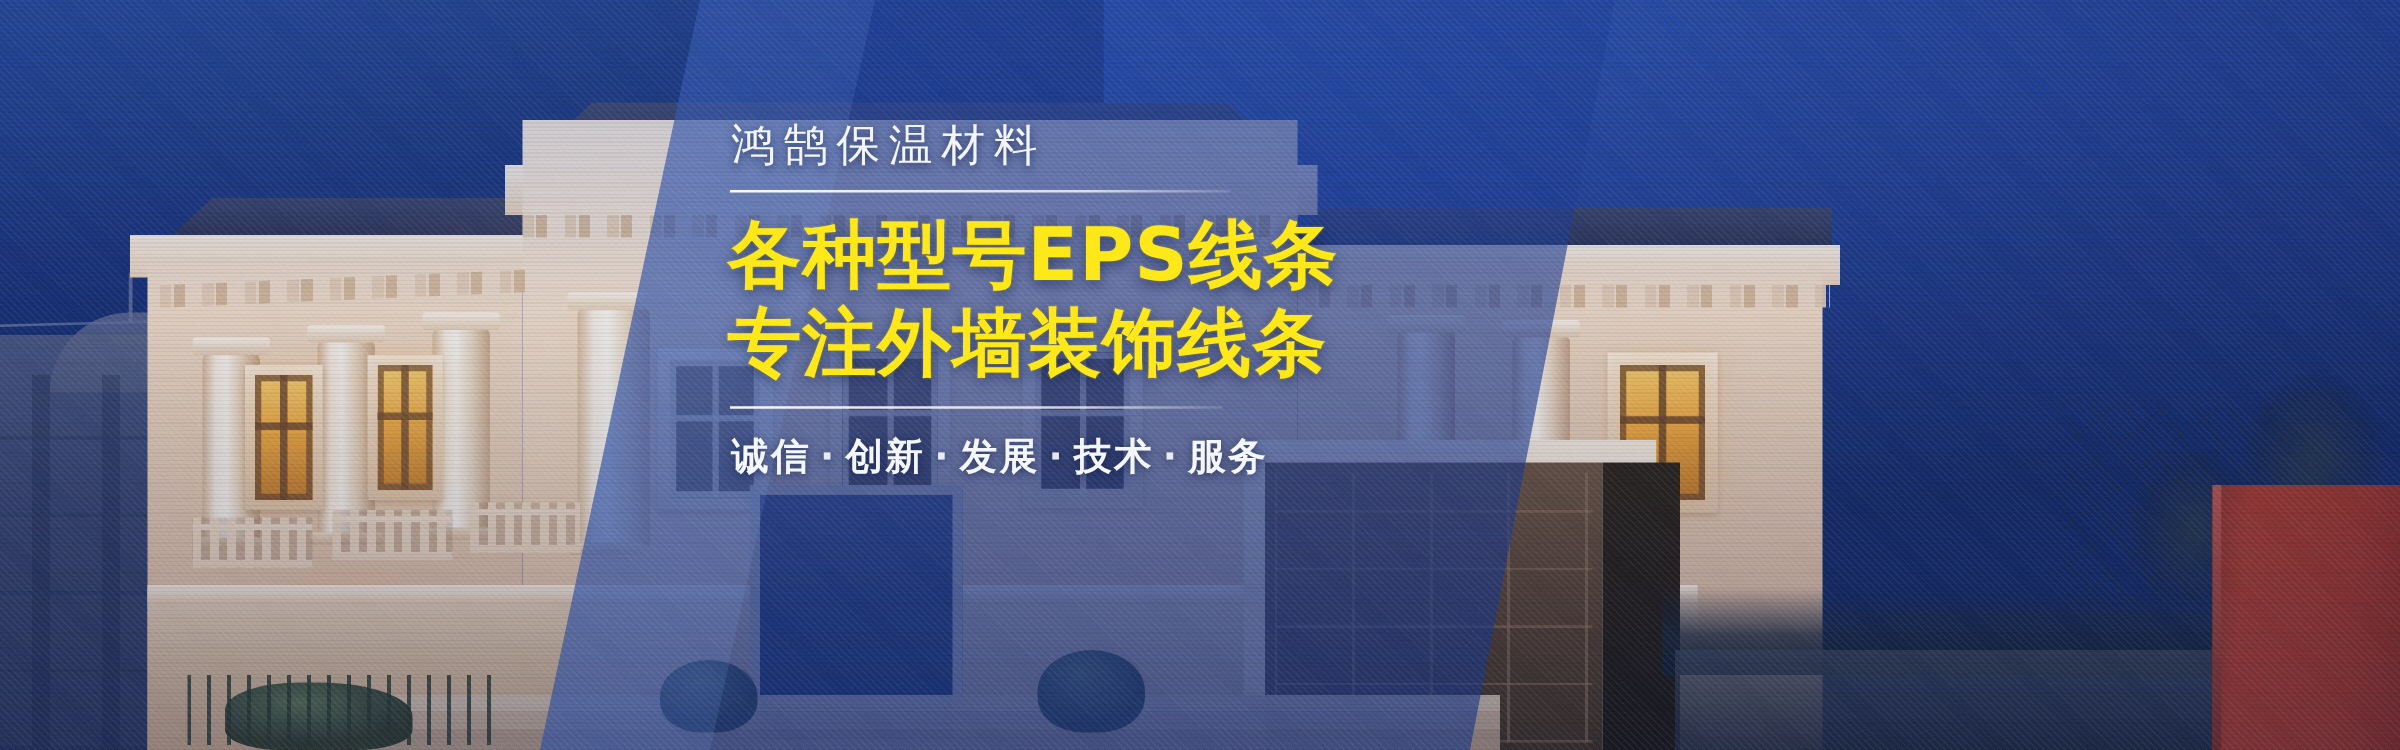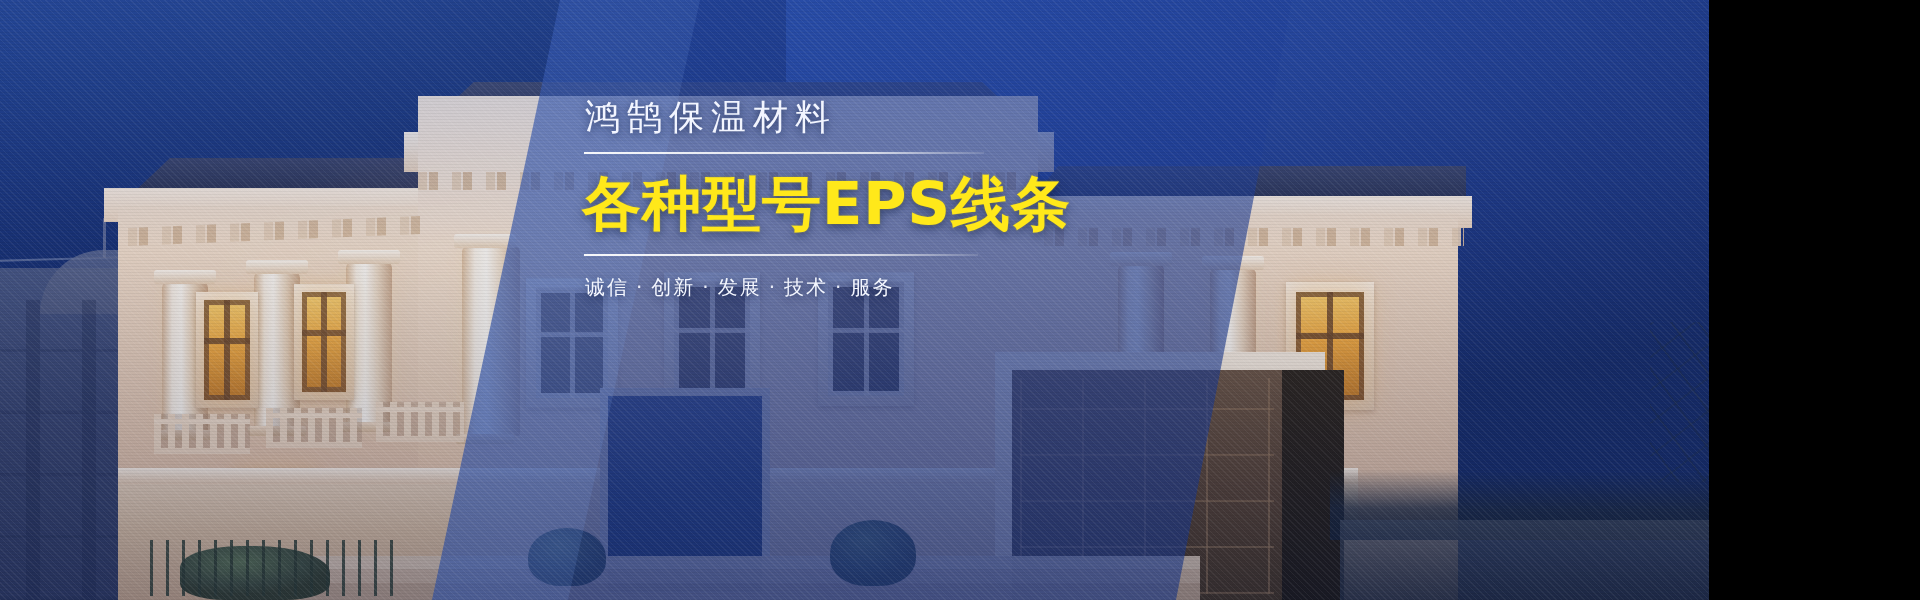--- a/index.html
+++ b/index.html
@@ -1,21 +1,21 @@
 <!DOCTYPE html>
 <html lang="zh"><head>
 <meta charset="utf-8">
 <title>Banner</title>
 <style>
   html,body{margin:0;padding:0;background:#000;}
   *{box-sizing:border-box;}
 
   .banner{
     position:relative;
-    width:1709px;
+    width:1920px;
     height:600px;
     overflow:hidden;
     font-family:"DejaVu Sans","Liberation Sans",sans-serif;
     background:#15803d;
   }
 
   
   .photo{position:absolute;inset:0;overflow:hidden;}
 
   
@@ -316,24 +316,24 @@
     font-size:59px;
     font-weight:700;
     color:#ffe81a;
     line-height:1.16;
     letter-spacing:1px;
     margin:0 0 2px 0;
     white-space:nowrap;
     text-shadow:0 3px 10px rgba(10,24,64,.55), 0 0 2px rgba(255,232,26,.55);
   }
   .tag{
-    font-size:20px;
+    font-size:30px;
     color:#f4f7ff;
     letter-spacing:2px;
-    font-weight:400;
+    font-weight:700;
     white-space:nowrap;
     text-shadow:0 2px 8px rgba(8,20,56,.6);
     margin:0 0 0 3px;
   }
   .tag .sep{margin:0 7px;opacity:.92;}
 </style>
 </head>
 <body>
 
 <div class="banner">
@@ -429,20 +429,21 @@
     <div class="dusk"></div>
   </div>
 
   <div class="panel"></div>
   <div class="panel-hi"></div>
 
   <div class="copy">
     <div class="brand">鸿鹄保温材料</div>
     <div class="rule"></div>
     <div class="head">各种型号EPS线条</div>
+    <div class="head">专注外墙装饰线条</div>
     <div class="rule short"></div>
     <div class="tag"><span>诚信</span><span class="sep">·</span><span>创新</span><span class="sep">·</span><span>发展</span><span class="sep">·</span><span>技术</span><span class="sep">·</span><span>服务</span></div>
   </div>
 
   <div class="hatch"></div>
   <div class="scan"></div>
 
 </div>
 
 </body></html>

